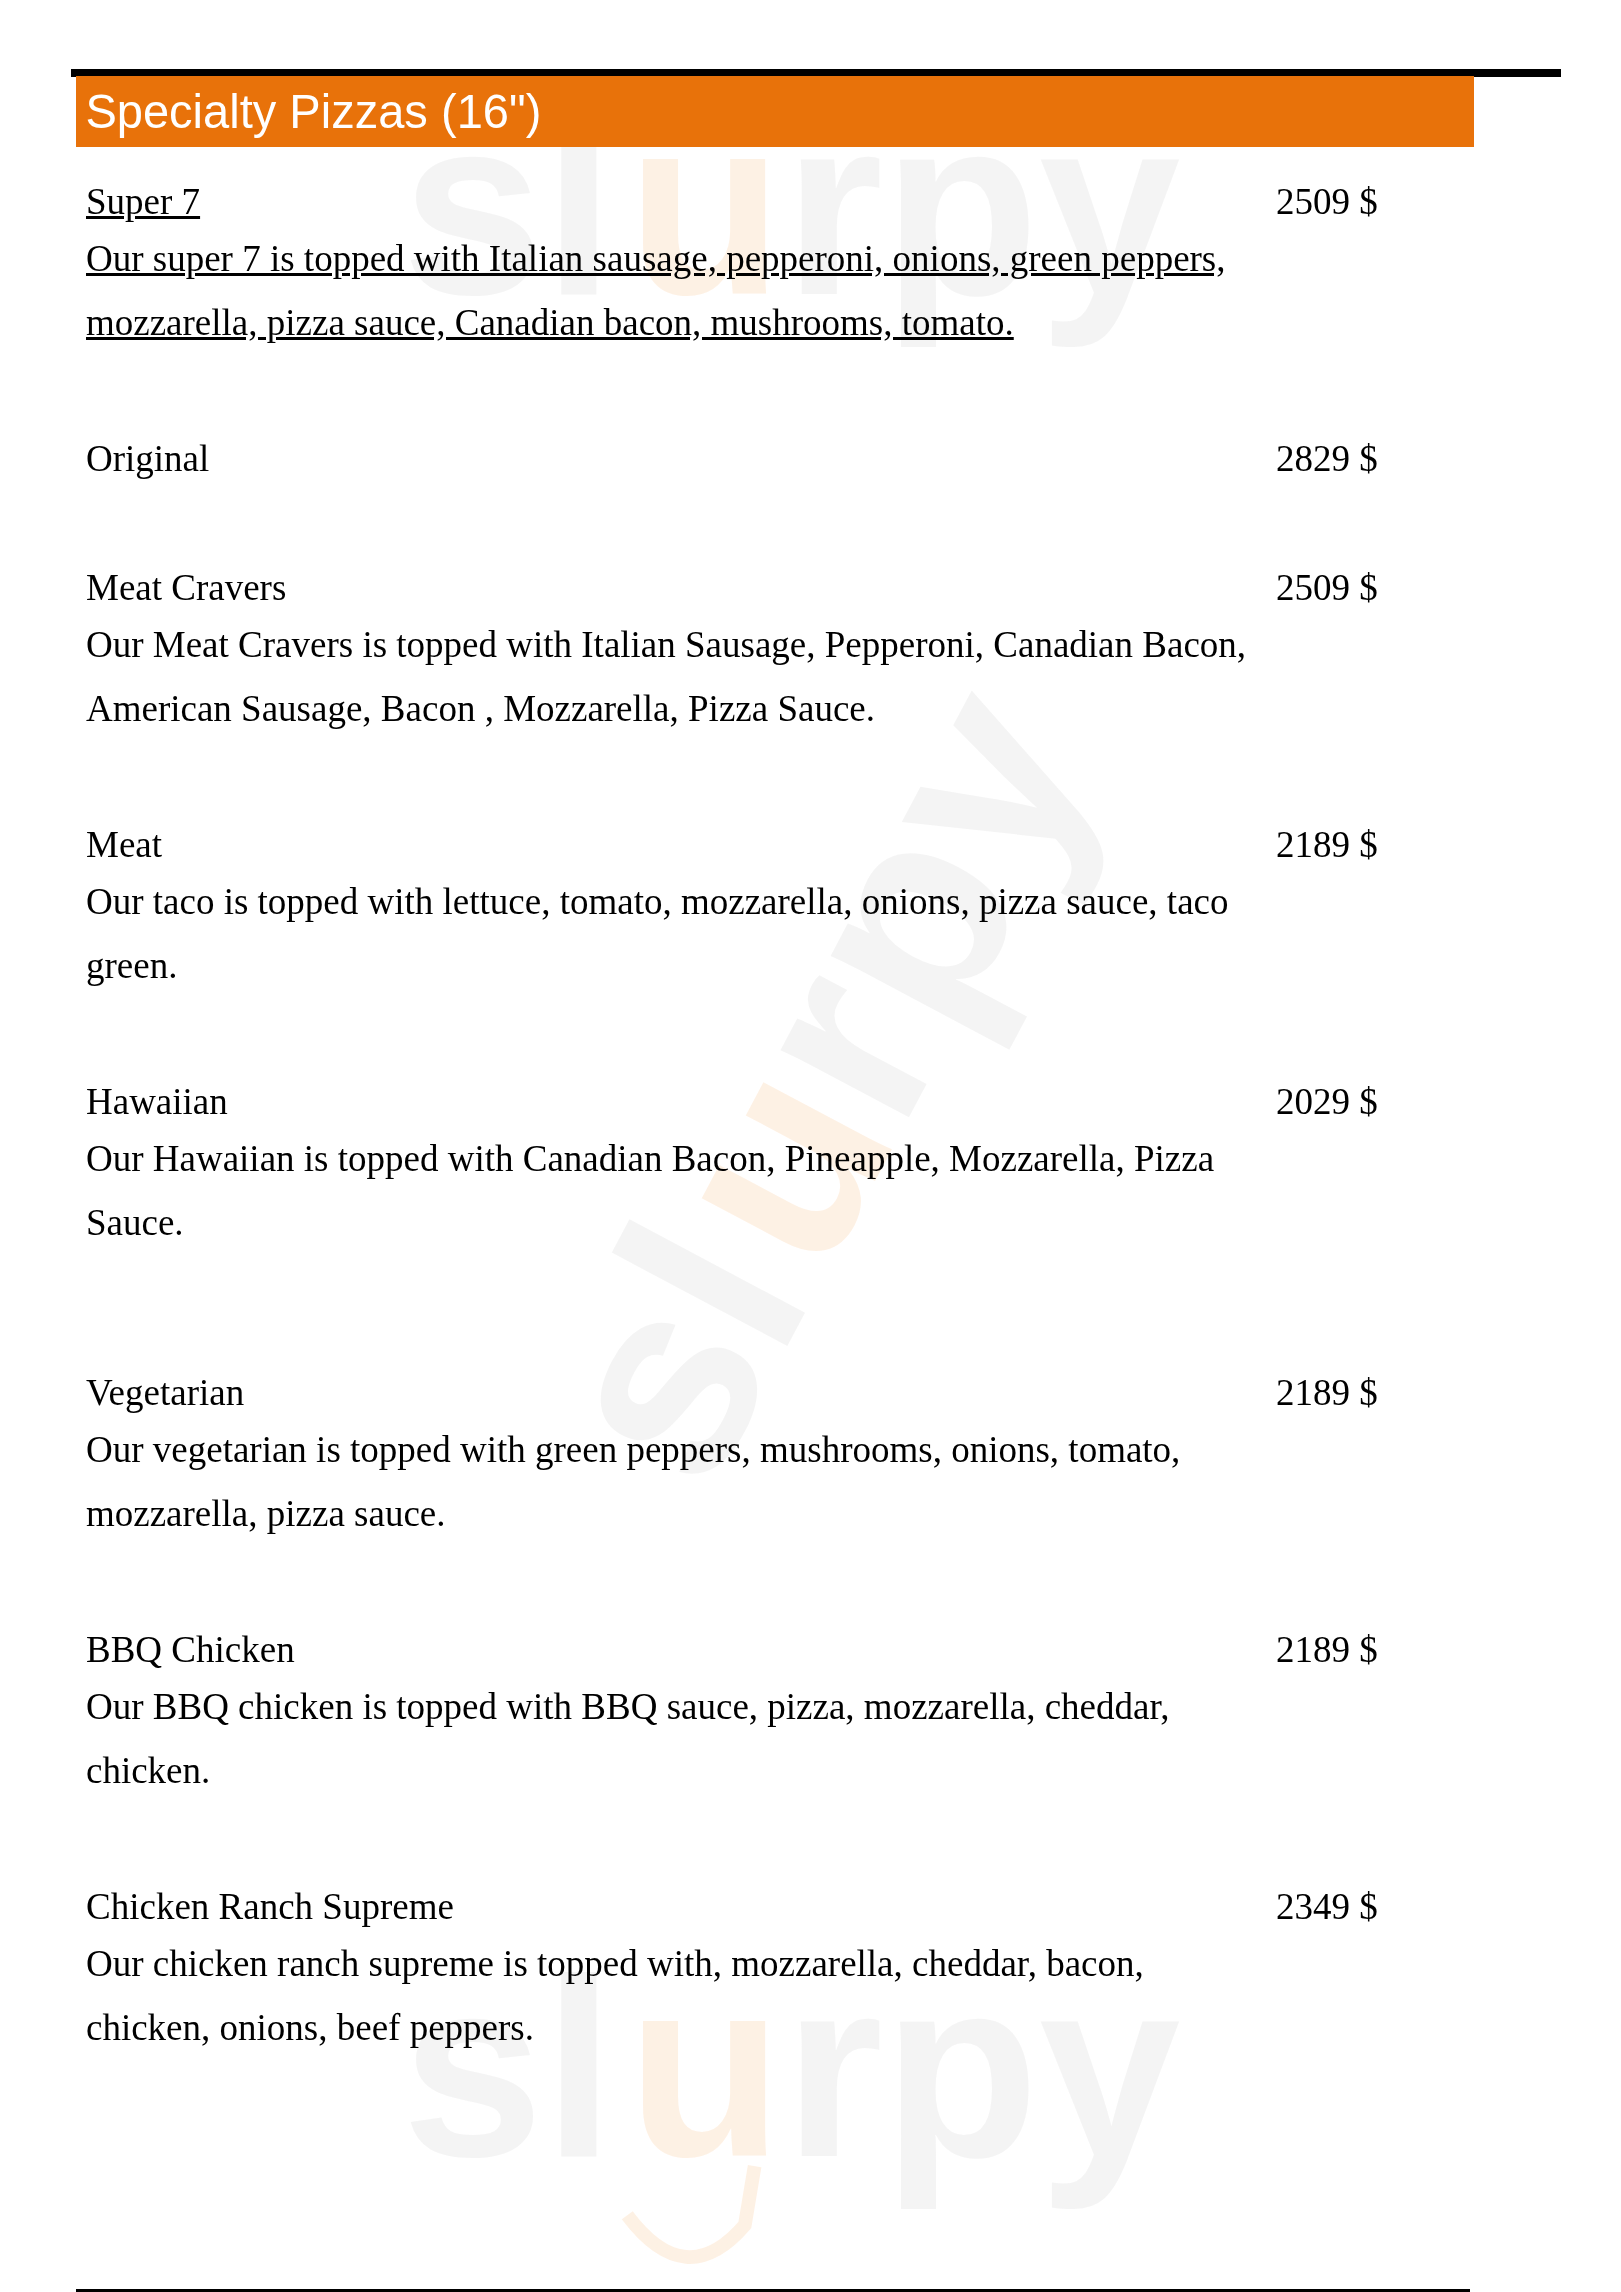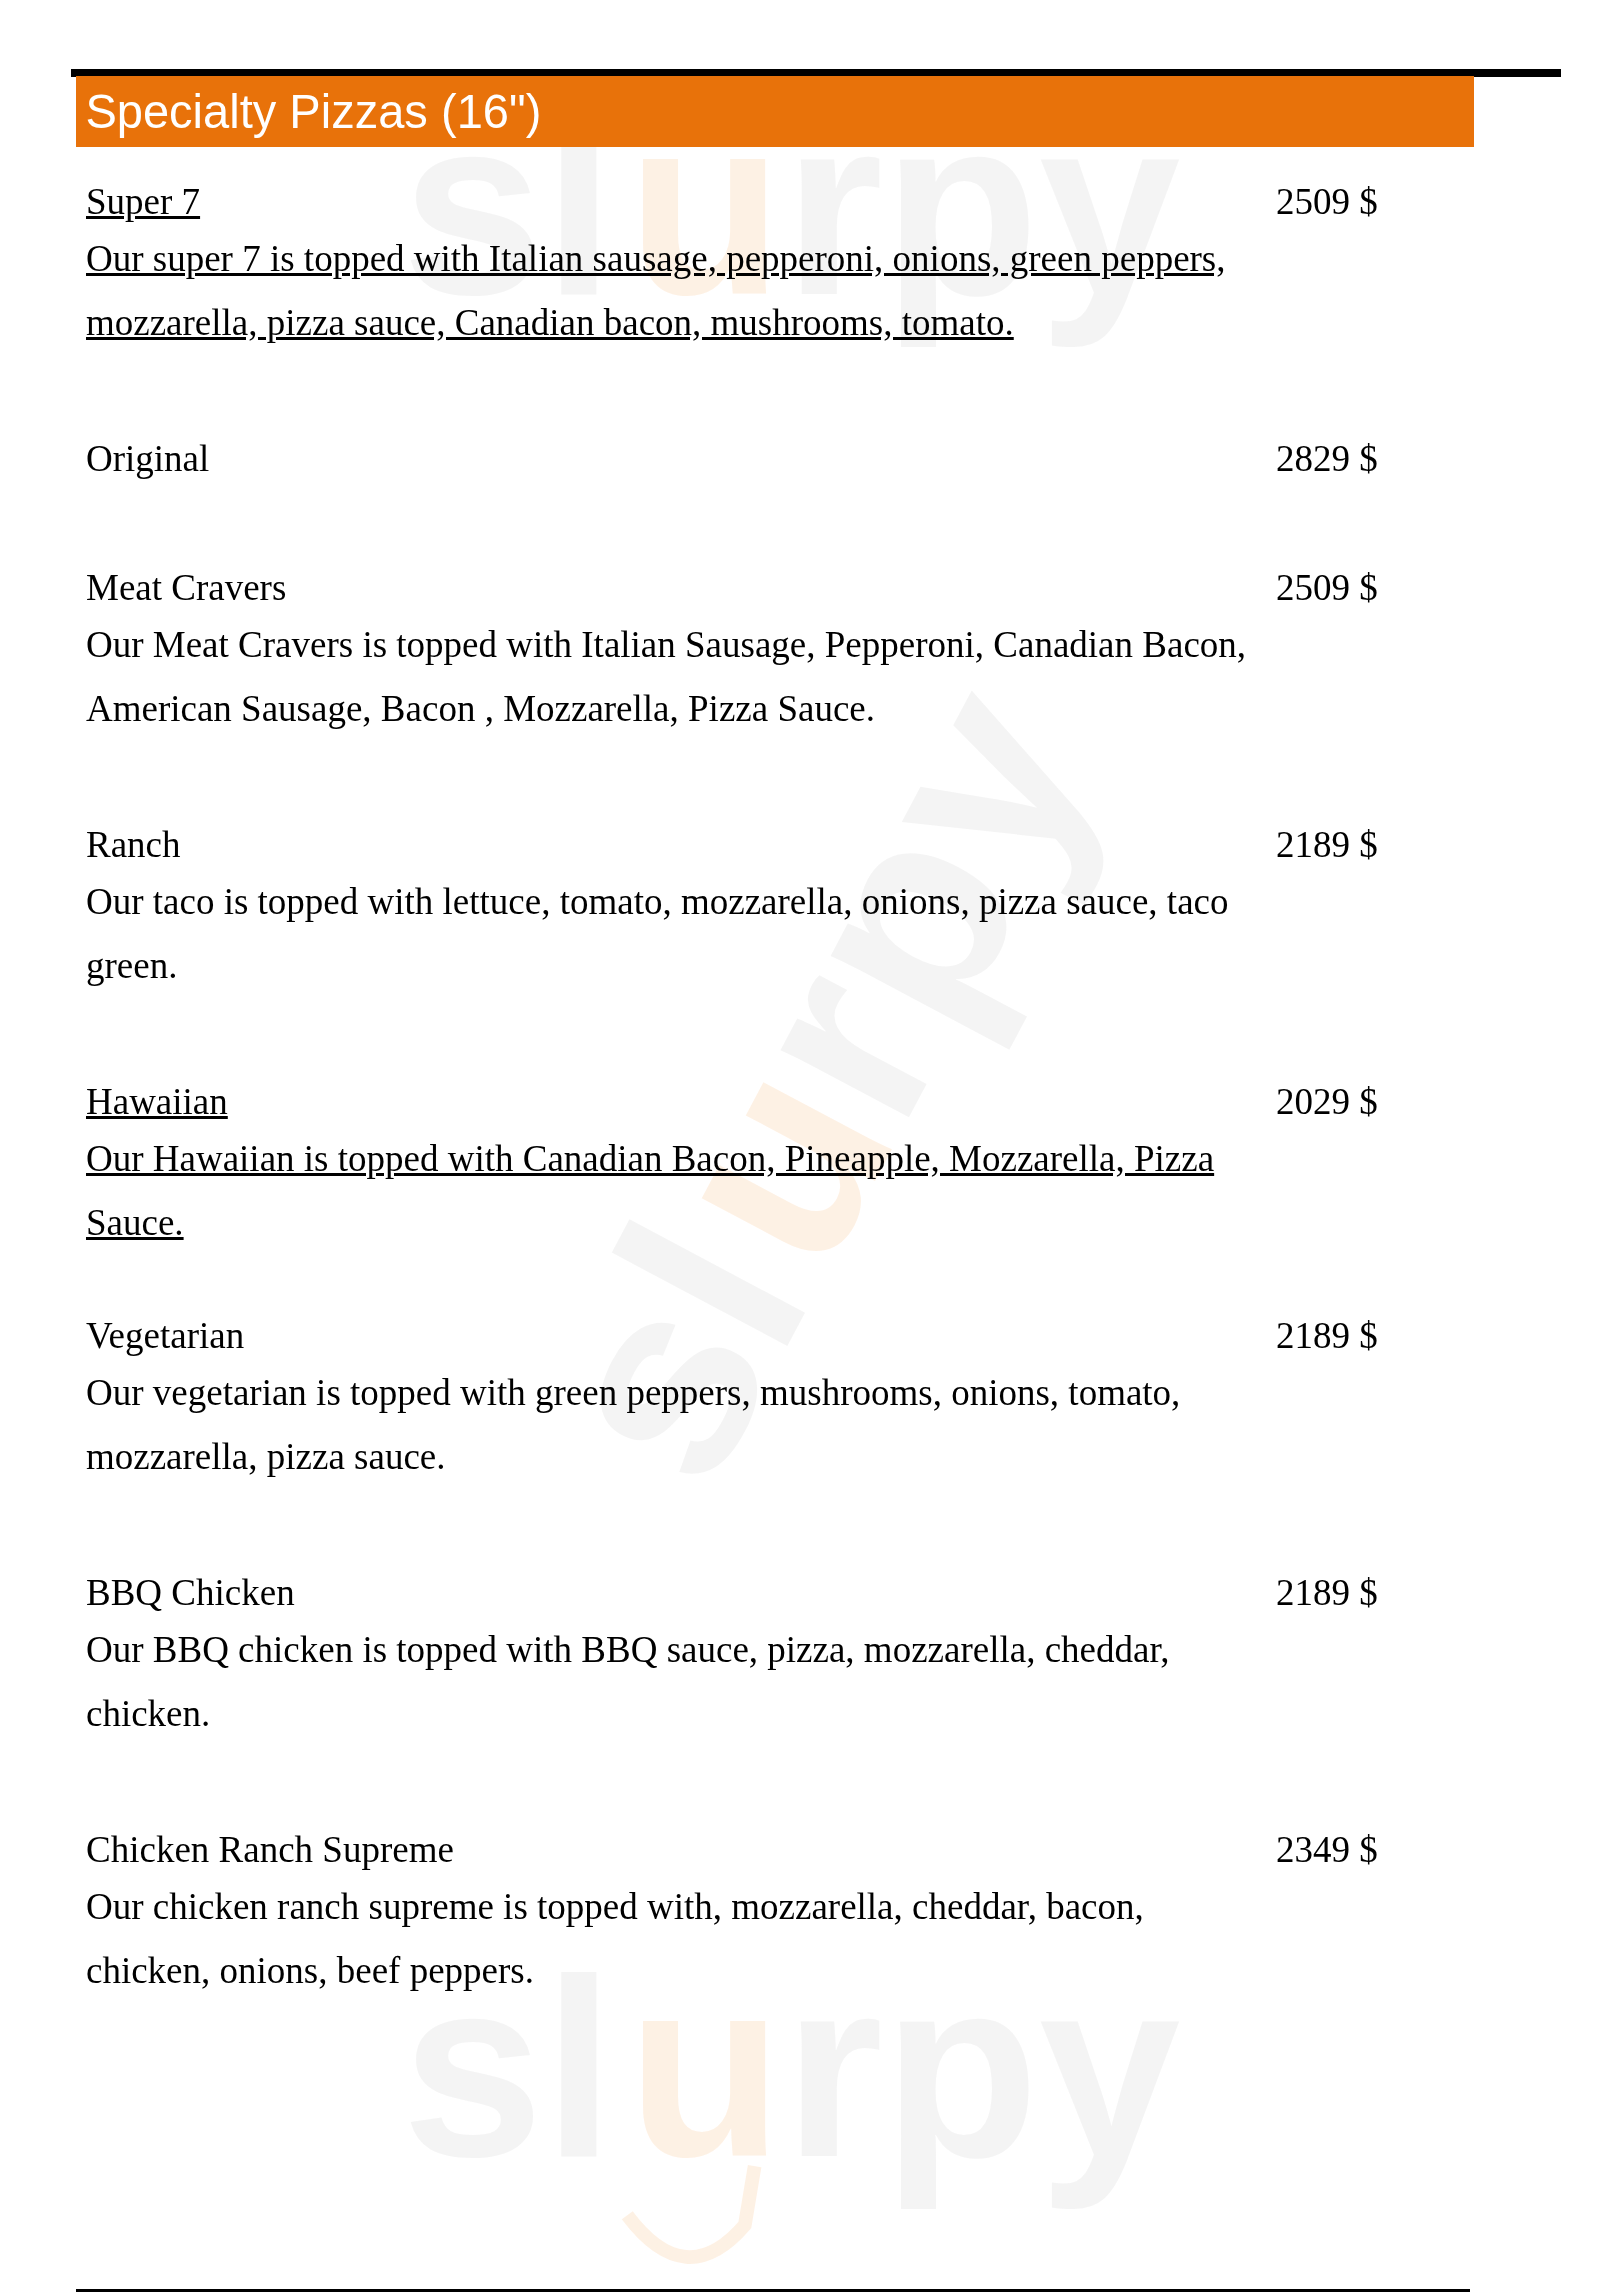--- a/index.html
+++ b/index.html
@@ -136,26 +136,26 @@
     <div class="item-price">2829 $</div>
   </div>
 
   <div class="menu-item" style="margin-bottom:78px;margin-top:15px;">
     <div class="item-name">Meat Cravers</div>
     <div class="item-price">2509 $</div>
     <div class="item-desc">Our Meat Cravers is topped with Italian Sausage, Pepperoni, Canadian Bacon, American Sausage, Bacon , Mozzarella, Pizza Sauce.</div>
   </div>
 
   <div class="menu-item" style="margin-bottom:78px;">
-    <div class="item-name">Ranch</div>
+    <div class="item-name">Meat</div>
     <div class="item-price">2189 $</div>
     <div class="item-desc">Our taco is topped with lettuce, tomato, mozzarella, onions, pizza sauce, taco green.</div>
   </div>
 
-  <div class="menu-item" style="margin-bottom:55px;text-decoration:underline;">
+  <div class="menu-item" style="margin-bottom:112px;">
     <div class="item-name">Hawaiian</div>
     <div class="item-price">2029 $</div>
     <div class="item-desc">Our Hawaiian is topped with Canadian Bacon, Pineapple, Mozzarella, Pizza Sauce.</div>
   </div>
 
   <div class="menu-item" style="margin-bottom:78px;">
     <div class="item-name">Vegetarian</div>
     <div class="item-price">2189 $</div>
     <div class="item-desc">Our vegetarian is topped with green peppers, mushrooms, onions, tomato, mozzarella, pizza sauce.</div>
   </div>

